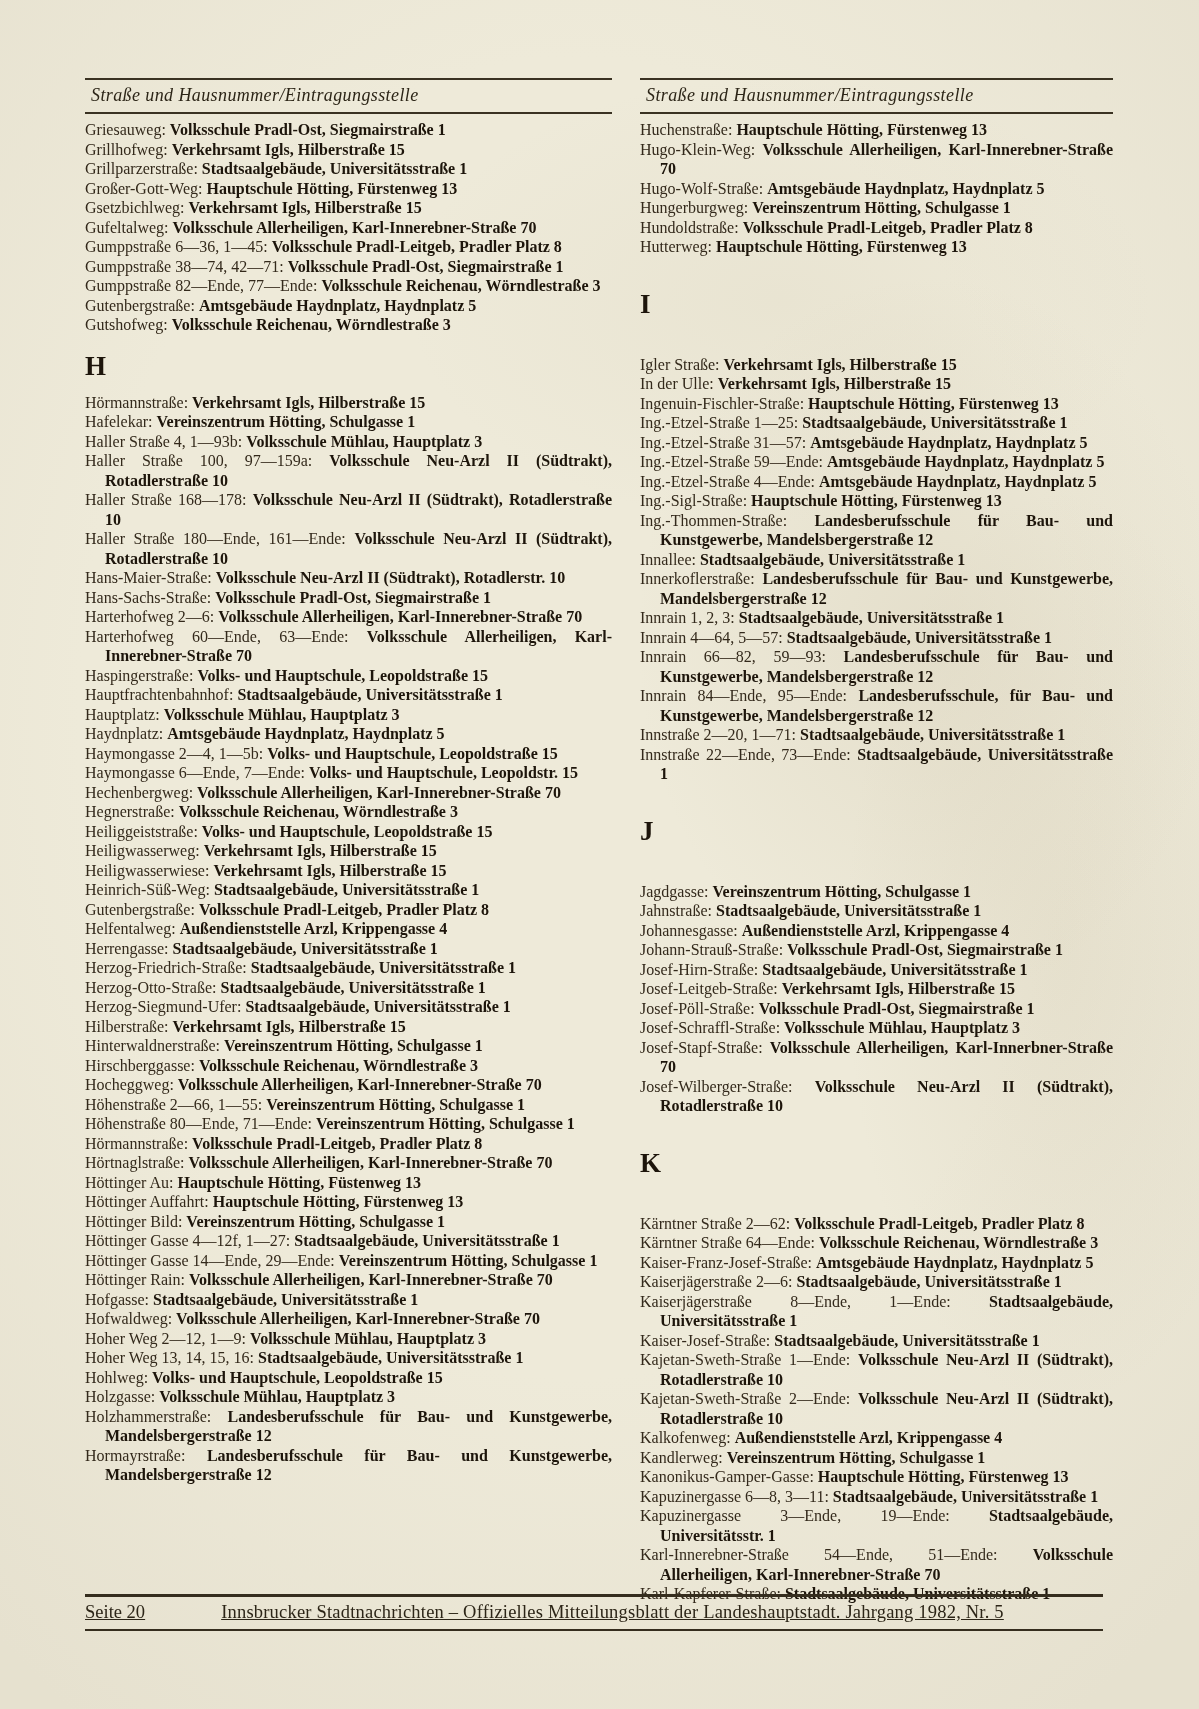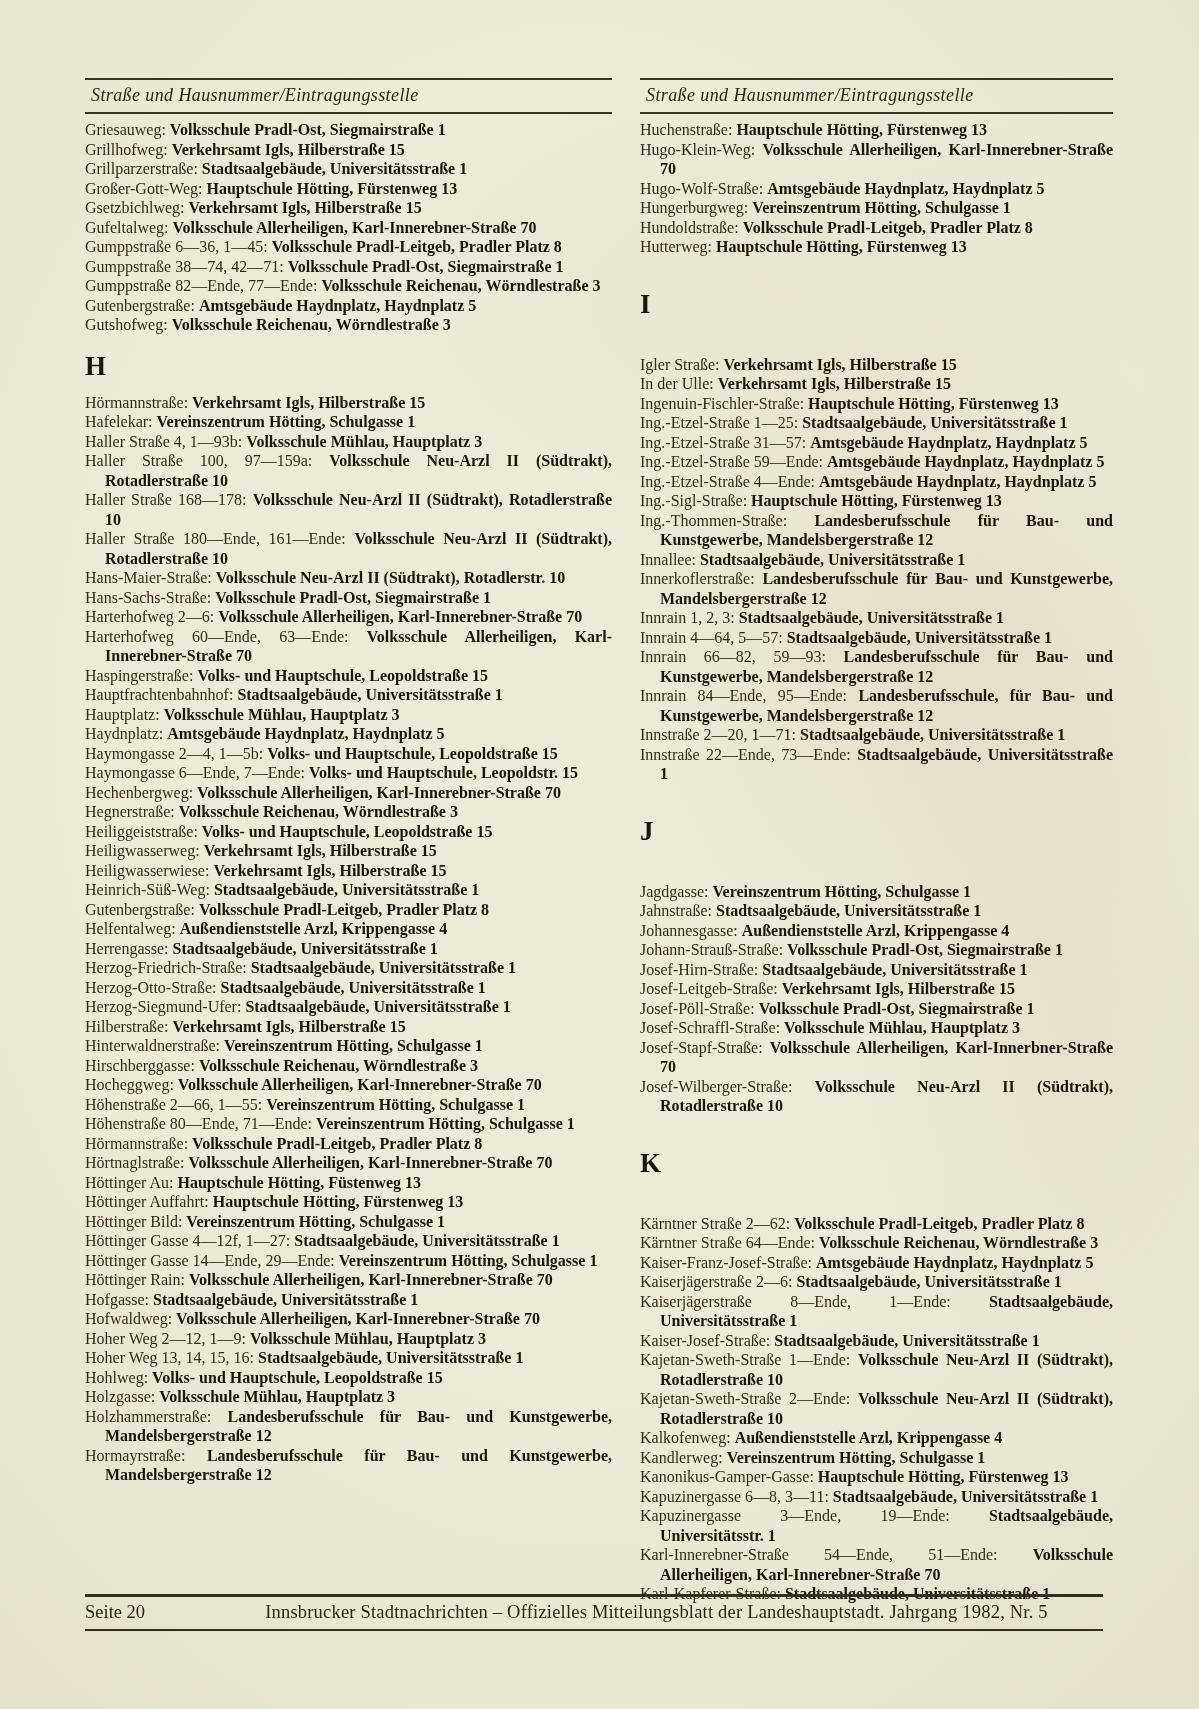--- a/index.html
+++ b/index.html
@@ -70,22 +70,23 @@
     left: 85px;
     right: 96px;
     top: 1594px;
     border-top: 3px solid #352d1e;
     border-bottom: 2px solid #352d1e;
     padding: 5px 0 6px 0;
     display: flex;
     align-items: flex-end;
     font-size: 18.5px;
     color: #2c2517;
-  }
-  .footer .footer-text { margin-left: 120px; letter-spacing: 0.2px; }
+    text-decoration: underline;
+  }
+  .footer .footer-text { margin-left: 76px; letter-spacing: 0.2px; }
 </style>
 </head>
 <body>
 
 <div class="page">
   <div class="columns">
 
     <div class="column column-left">
       <div class="column-header">Straße und Hausnummer/Eintragungsstelle</div>
       <div class="col-body">

